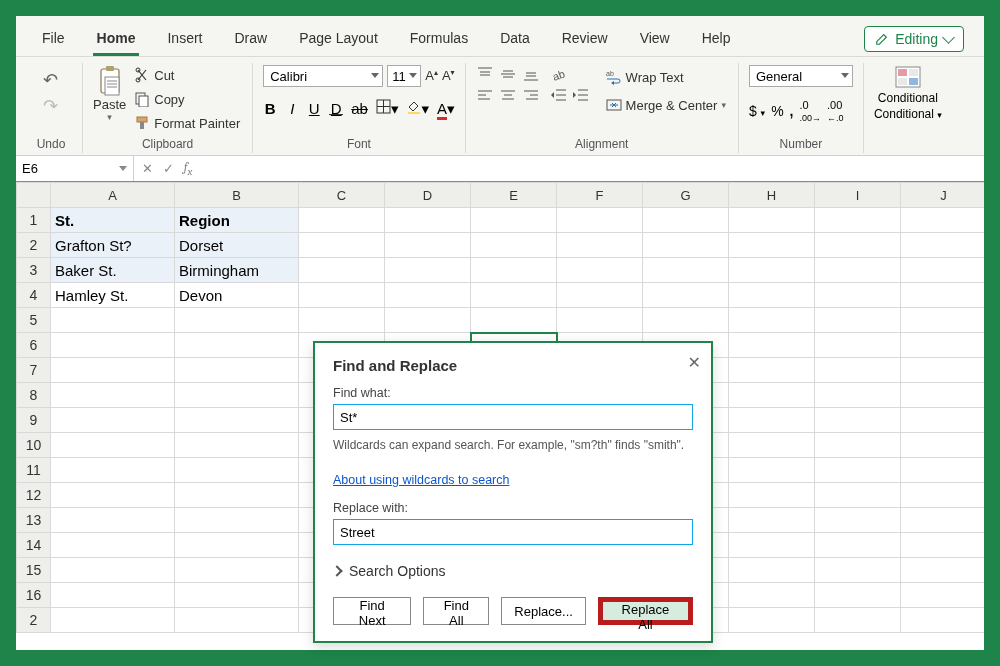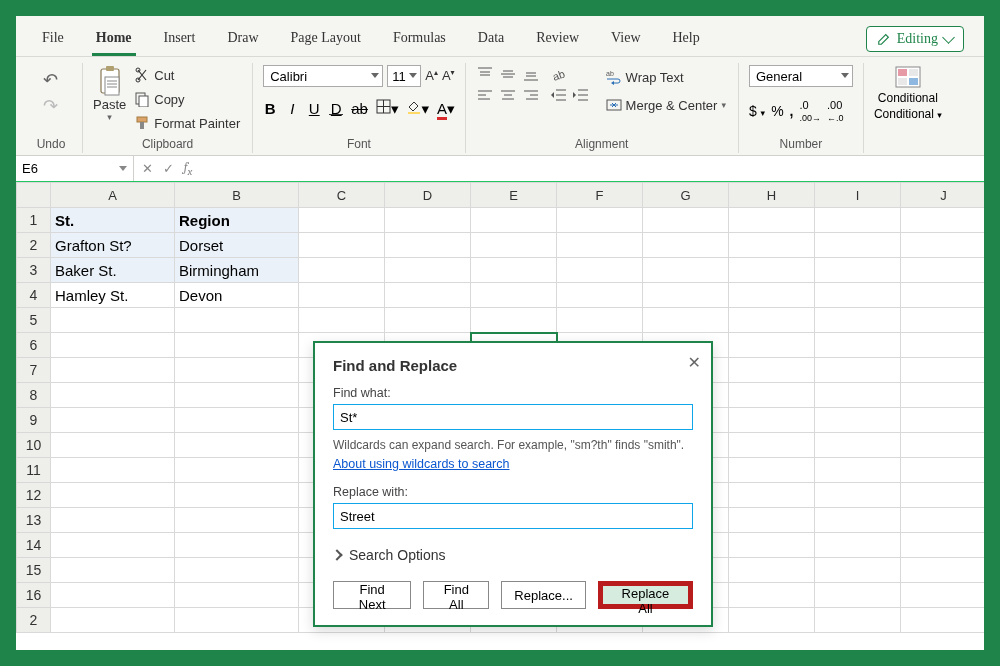--- a/index.html
+++ b/index.html
@@ -20,21 +20,20 @@
 }
 
 
 .menu {
   display: flex;
   align-items: center;
   padding: 6px 10px 0 10px;
   gap: 0;
   background: #f5f5f2;
   border-bottom: 1px solid #d9d9d6;
-  font-family: Liberation Serif, serif;
 }
 .menu .tab {
   padding: 8px 16px 10px;
   font-size: 14px;
   color: #333;
   cursor: pointer;
   position: relative;
 }
 .menu .tab.active { font-weight: 600; }
 .menu .tab.active::after {
@@ -147,21 +146,21 @@
   background:#fff;
   border:2px solid #1e8449;
   box-shadow: 0 4px 12px rgba(0,0,0,.15);
   font-size:13px; color:#333;
   padding: 14px 18px 16px;
 }
 .dialog .title { font-size:15px; font-weight:600; margin-bottom:12px;}
 .dialog .close { position:absolute; right:10px; top:10px; cursor:pointer; color:#666; font-size:16px;}
 .dialog label { display:block; font-size:12.5px; margin-bottom:4px; color:#444;}
 .dialog input.dtxt { width:100%; height:26px; border:1px solid #0ea5e9; padding:0 6px; font-size:13px; margin-bottom:8px;}
-.dialog .hint { font-size:12px; color:#555; margin-bottom:4px;}
+.dialog .hint { font-size:12px; color:#555; margin-bottom:20px;}
 .dialog .link { color:#0b57d0; text-decoration:underline; font-size:12.5px; cursor:pointer; display:inline-block; margin-bottom:14px;}
 .dialog .search-opts { display:flex; align-items:center; gap:8px; font-size:14px; margin:10px 0 18px; cursor:pointer;}
 .dialog .search-opts .chevr { width:8px;height:8px;border-right:2px solid #555;border-bottom:2px solid #555; transform:rotate(-45deg);}
 .dialog .btnrow { display:flex; gap:12px; justify-content:flex-end;}
 .dialog .btnrow button { height:28px; padding:0 12px; font-size:13px; background:#fff; border:1px solid #888; cursor:pointer;}
 .dialog .btnrow button.primary { background:#d6ecdf; border:5px solid #b91c1c;}
 
 .col-wide { width:124px; }
 .col-norm { width:86px; }
 </style>

